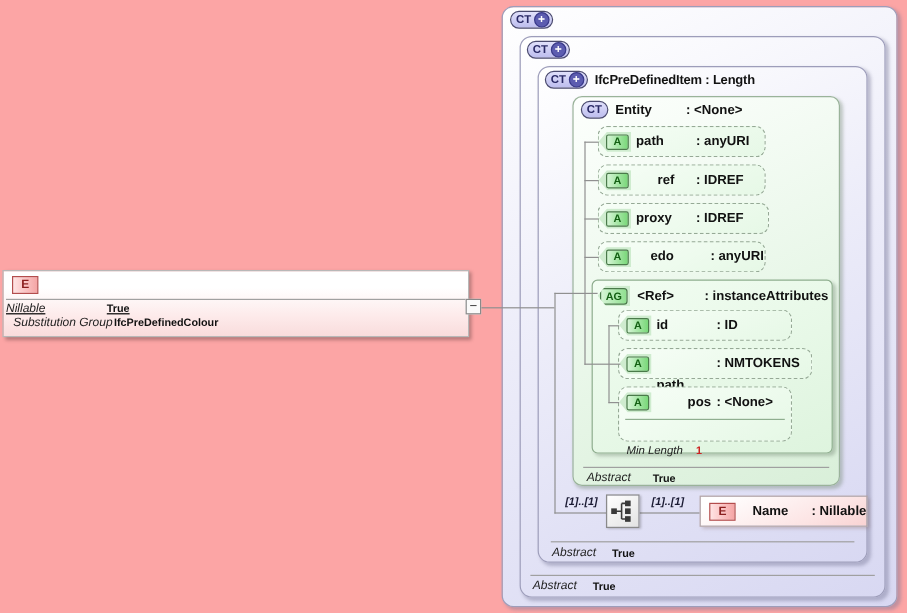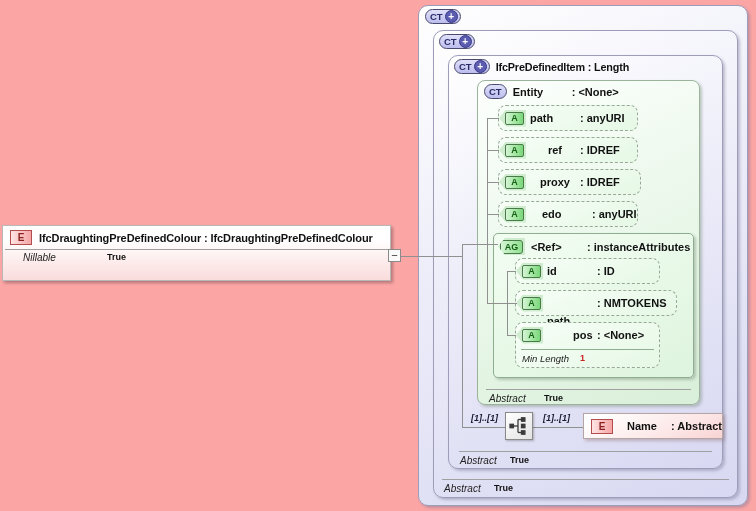--- a/index.html
+++ b/index.html
@@ -89,21 +89,21 @@
     display:flex; align-items:center; justify-content:center;
     font-size:11px; line-height:1; color:#333; cursor:pointer;
   }
   .seq-icon {
     position:absolute; left:505px; top:412px; width:28px; height:28px;
     border:1px solid #8a8a8a; background:linear-gradient(145deg,#ffffff,#e3e3e3);
     box-shadow:1px 1px 2px rgba(0,0,0,.25); z-index:7;
     display:flex; align-items:center; justify-content:center;
   }
   .facet-red { color:#cc2222; }
-  .abs-row { position:absolute; display:flex; gap:6px; align-items:flex-start; }
+  .abs-row { position:absolute; display:flex; gap:6px; align-items:flex-end; }
   .abs-row .meta-label { width:44px; }
 </style>
 </head>
 <body>
 
 <div class="canvas">
 
   <div class="box purple" style="left:418px; top:5px; width:330px; height:501px;">
     <div class="hdr" style="left:6px; top:3px;">
       <span class="badge-ct">
@@ -168,21 +168,21 @@
     <span class="pent">
         <span class="badge-a">A</span>
       </span>
     <span class="name-t" style="margin-left:4px; width:50px;text-align:center;">ref</span>
     <span class="type-t">: IDREF</span>
   </div>
   <div class="box attrbox" style="left:498px; top:169px; width:143px; height:26px;">
     <span class="pent">
         <span class="badge-a">A</span>
       </span>
-    <span class="name-t" style="margin-left:4px; width:50px;text-align:center;">proxy</span>
+    <span class="name-t" style="margin-left:4px; width:50px;">proxy</span>
     <span class="type-t">: IDREF</span>
   </div>
   <div class="box attrbox" style="left:498px; top:201px; width:140px; height:26px;">
     <span class="pent">
         <span class="badge-a">A</span>
       </span>
     <span class="name-t" style="margin-left:16px; width:50px;">edo</span>
     <span class="type-t">: anyURI</span>
   </div>
 
@@ -212,21 +212,21 @@
   </div>
   <div class="box attrbox" style="left:515px; top:322px; width:145px; height:46px; align-items:flex-start;">
     <div style="position:absolute; left:0; top:0; height:24px; display:flex; align-items:center;">
       <span class="pent">
           <span class="badge-a">A</span>
         </span>
       <span class="name-t" style="margin-left:4px; width:50px;padding-left:26px;">pos</span>
       <span class="type-t">: &lt;None&gt;</span>
     </div>
     <div class="sep" style="left:5px; right:5px; top:26px; background:#8fae8f;"></div>
-    <div style="position:absolute; left:6px; top:30px; display:flex; gap:6px; align-items:flex-start;">
+    <div style="position:absolute; left:6px; top:47px; display:flex; gap:6px; align-items:flex-start;">
       <span class="meta-label" style="font-size:9.5px; width:52px;">Min Length</span>
       <span class="meta-value facet-red">1</span>
     </div>
   </div>
 
   <div class="ln" style="left:401px; top:256px; width:61px; height:1px;"></div>
   <div class="ln" style="left:462px; top:244px; width:1px; height:184px;"></div>
   <div class="ln" style="left:462px; top:244px; width:36px; height:1px;"></div>
   <div class="ln" style="left:487px; top:118px; width:1px; height:186px;"></div>
   <div class="ln" style="left:487px; top:118px; width:12px; height:1px;"></div>
@@ -253,30 +253,33 @@
         <rect x="14.5" y="10.3" width="3.4" height="3.4"></rect>
         <rect x="14.5" y="16.8" width="3.4" height="3.4"></rect>
       </g>
     </svg>
   </div>
   <span class="card" style="left:543px; top:413px;">[1]..[1]</span>
 
   <div class="box pinkbox" style="left:583px; top:413px; width:140px; height:26px; z-index:7;">
     <span class="badge-e" style="margin-left:7px;">E</span>
     <span class="name-t" style="margin-left:14px; width:52px;">Name</span>
-    <span class="type-t">: Abstract</span>
+    <span class="type-t">: Nillable</span>
   </div>
 
   <div class="box leftbox" style="left:2px; top:225px; width:389px; height:56px;">
     <div style="position:absolute; left:7px; top:4px; display:flex; align-items:center; gap:7px; white-space:nowrap;">
       <span class="badge-e">E</span>
-      <span style="font-weight:bold; font-size:11px; letter-spacing:-0.1px; color:#111;">IfcDraughtingPreDefinedColour : IfcDraughtingPreDefinedColour</span>
     </div>
     <div class="sep" style="left:2px; right:2px; top:23px;"></div>
-    <div style="position:absolute; left:20px; top:26px; display:flex;">
+    <div style="position:absolute; left:2px; top:26px; display:flex;text-decoration:underline;">
       <span class="meta-label" style="width:84px;">Nillable</span>
       <span class="meta-value">True</span>
     </div>
+    <div style="position:absolute; left:8px; top:38px; display:flex;">
+      <span class="meta-label" style="width:84px;">Substitution Group</span>
+      <span class="meta-value">IfcPreDefinedColour</span>
+    </div>
   </div>
 
   <div class="collapse-box">−</div>
 
 </div>
 
 </body></html>

